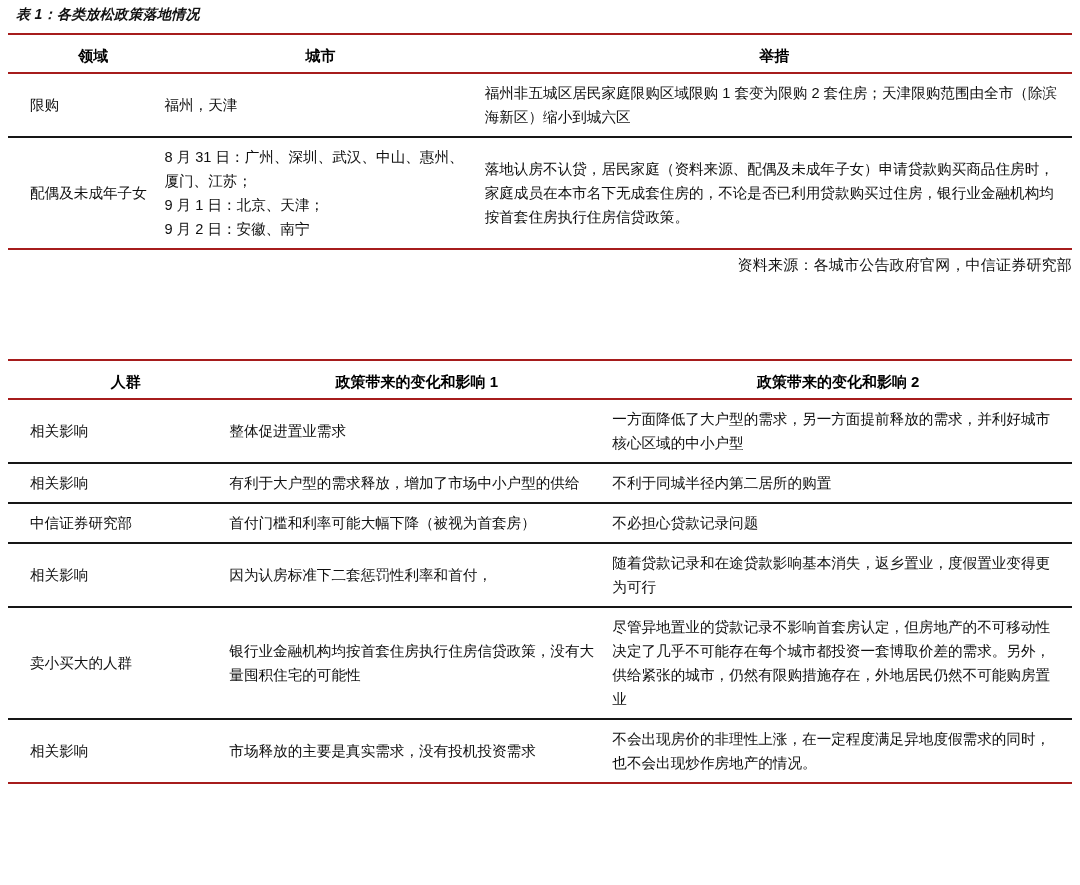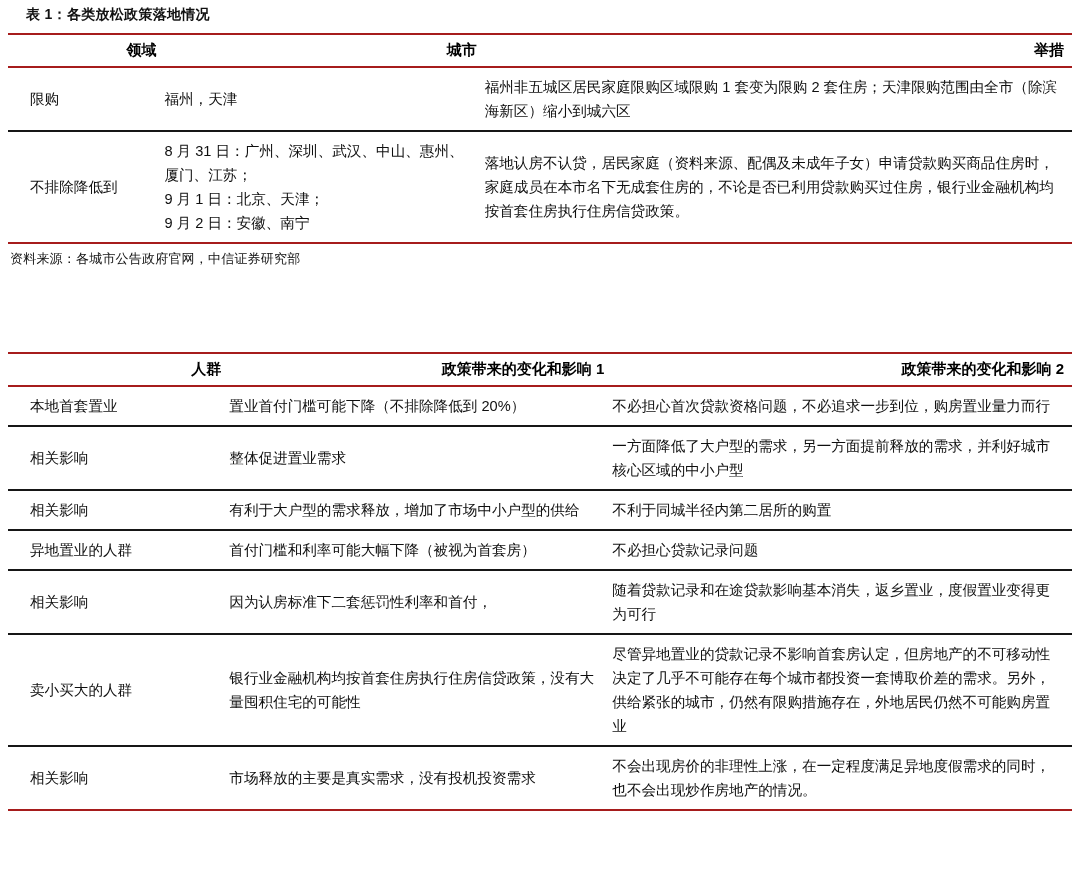--- a/index.html
+++ b/index.html
@@ -10,38 +10,39 @@
     color: #0f0f0f;
   }
   .page {
     width: 1064px;
     padding: 6px 8px 10px 8px;
   }
   .tbl-title {
     font-size: 14px;
     font-weight: 600;
     color: #111111;
-    margin: 0 0 9px 18px;
+    margin: 0 0 9px 8px;
     letter-spacing: 0.3px;
+    font-style: italic;
   }
   table.policy-table {
     width: 100%;
     border-collapse: collapse;
     table-layout: fixed;
     border-top: 2.5px solid #a61c1c;
     border-bottom: 2.5px solid #a61c1c;
   }
   table.policy-table thead tr {
     border-bottom: 2.5px solid #a61c1c;
   }
   table.policy-table th {
-    text-align: right;
+    text-align: center;
     font-size: 15px;
     font-weight: 700;
-    padding: 6px 8px 6px 0;
+    padding: 12px 8px 6px 0;
     color: #000000;
   }
   table.policy-table th:first-child,
   table.policy-table td:first-child {
     padding-left: 22px;
   }
   table.policy-table tbody tr {
     border-top: 2px solid #161616;
   }
   table.policy-table tbody tr:first-child {
@@ -49,24 +50,25 @@
   }
   table.policy-table td {
     font-size: 14.6px;
     line-height: 24px;
     vertical-align: middle;
     padding: 7px 12px 7px 0;
     white-space: pre-line;
     color: #0f0f0f;
   }
   .source {
-    font-size: 13px;
+    font-size: 15px;
     color: #131313;
     margin: 6px 0 0 2px;
     letter-spacing: 0.2px;
+    text-align: right;
   }
   .section-2 {
     margin-top: 84px;
   }
 </style>
 </head>
 <body>
 
 <div class="page">
 
@@ -85,21 +87,21 @@
             <th>举措</th>
           </tr>
       </thead>
       <tbody>
           <tr>
             <td>限购</td>
             <td>福州，天津</td>
             <td>福州非五城区居民家庭限购区域限购 1 套变为限购 2 套住房；天津限购范围由全市（除滨海新区）缩小到城六区</td>
           </tr>
           <tr>
-            <td>不排除降低到</td>
+            <td>配偶及未成年子女</td>
             <td>8 月 31 日：广州、深圳、武汉、中山、惠州、厦门、江苏；
 9 月 1 日：北京、天津；
 9 月 2 日：安徽、南宁</td>
             <td>落地认房不认贷，居民家庭（资料来源、配偶及未成年子女）申请贷款购买商品住房时，家庭成员在本市名下无成套住房的，不论是否已利用贷款购买过住房，银行业金融机构均按首套住房执行住房信贷政策。</td>
           </tr>
         </tbody>
     </table>
     <div class="source">资料来源：各城市公告政府官网，中信证券研究部</div>
   </section>
 
@@ -112,36 +114,31 @@
       </colgroup>
       <thead>
         <tr>
             <th>人群</th>
             <th>政策带来的变化和影响 1</th>
             <th>政策带来的变化和影响 2</th>
           </tr>
       </thead>
       <tbody>
           <tr>
-            <td>本地首套置业</td>
-            <td>置业首付门槛可能下降（不排除降低到 20%）</td>
-            <td>不必担心首次贷款资格问题，不必追求一步到位，购房置业量力而行</td>
-          </tr>
-          <tr>
             <td>相关影响</td>
             <td>整体促进置业需求</td>
             <td>一方面降低了大户型的需求，另一方面提前释放的需求，并利好城市核心区域的中小户型</td>
           </tr>
           <tr>
             <td>相关影响</td>
             <td>有利于大户型的需求释放，增加了市场中小户型的供给</td>
             <td>不利于同城半径内第二居所的购置</td>
           </tr>
           <tr>
-            <td>异地置业的人群</td>
+            <td>中信证券研究部</td>
             <td>首付门槛和利率可能大幅下降（被视为首套房）</td>
             <td>不必担心贷款记录问题</td>
           </tr>
           <tr>
             <td>相关影响</td>
             <td>因为认房标准下二套惩罚性利率和首付，</td>
             <td>随着贷款记录和在途贷款影响基本消失，返乡置业，度假置业变得更为可行</td>
           </tr>
           <tr>
             <td>卖小买大的人群</td>

